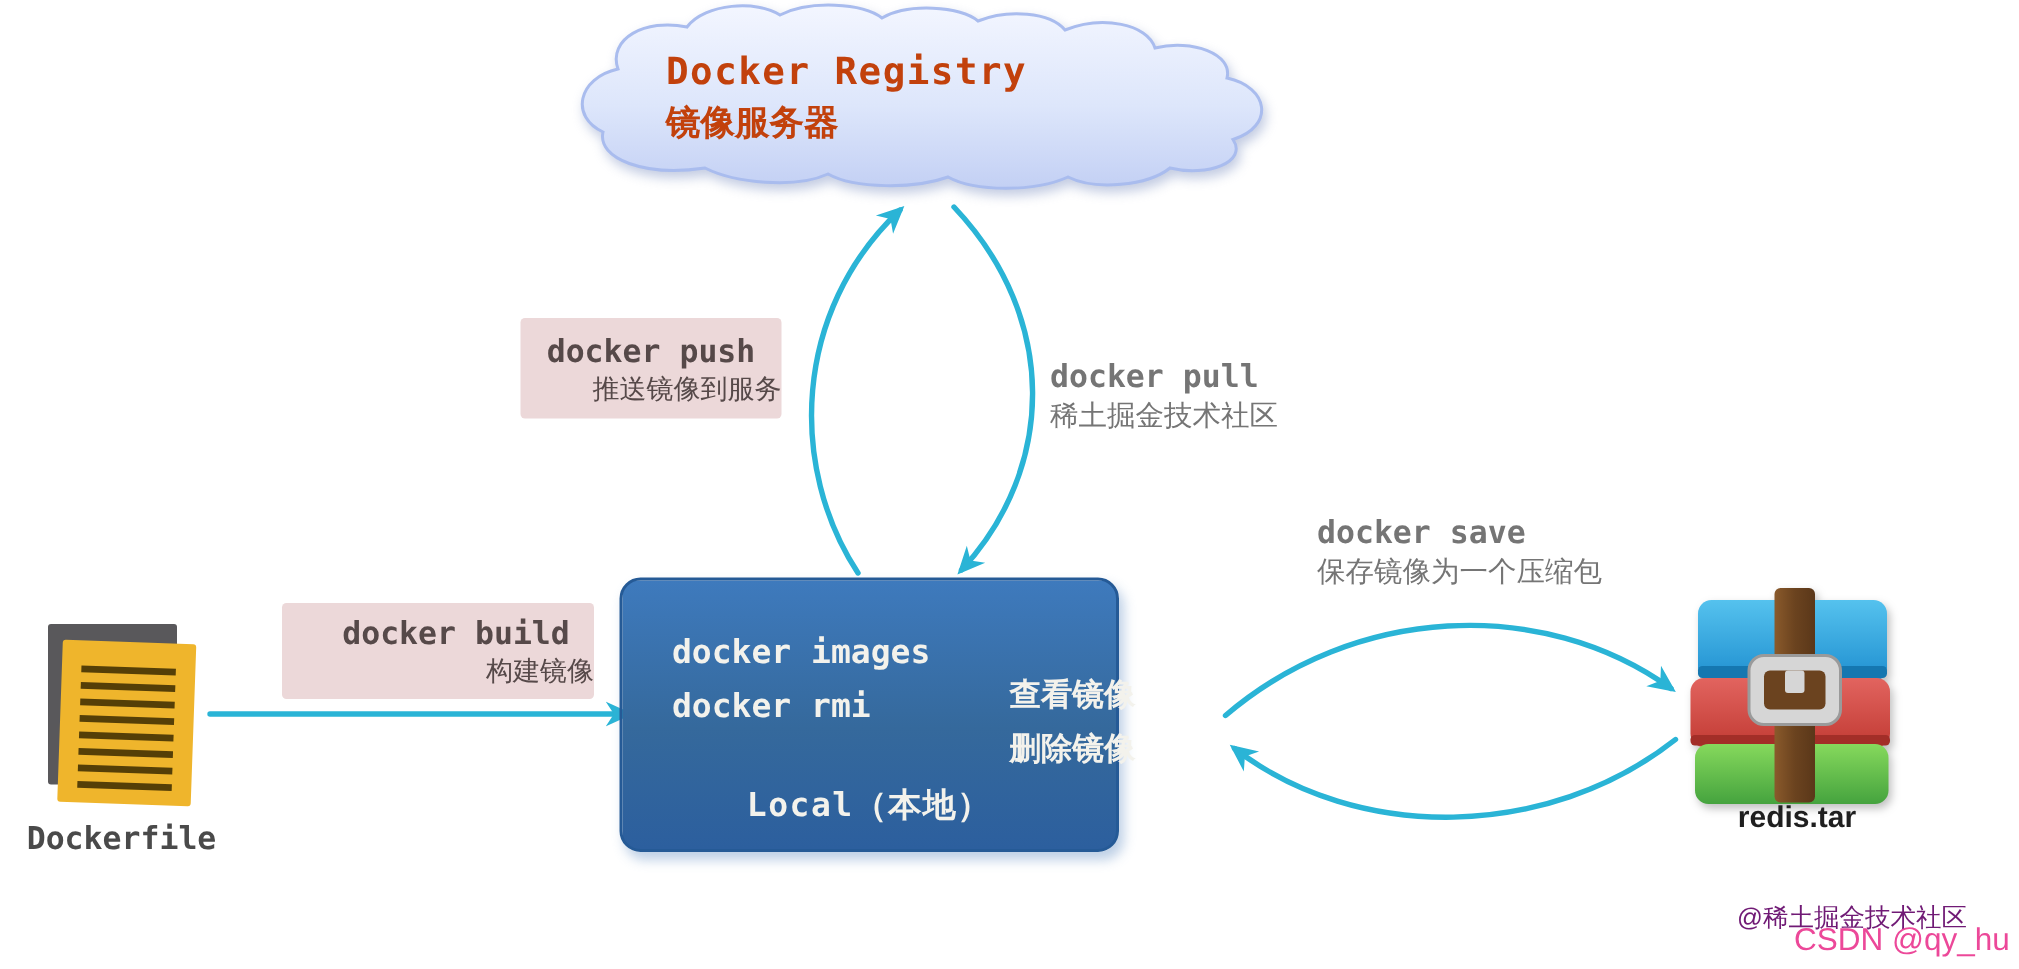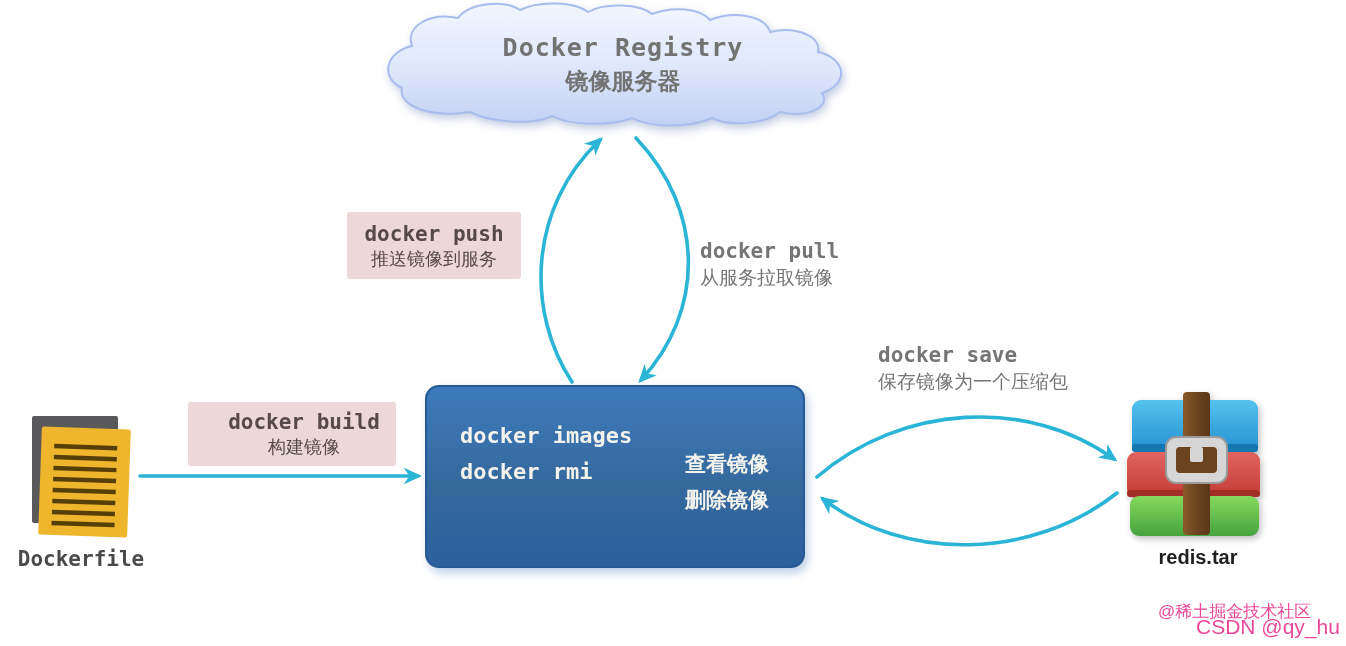--- a/index.html
+++ b/index.html
@@ -4,60 +4,60 @@
 <style>
   html,body{margin:0;padding:0;background:#fff;}
   #canvas{
     position:relative;width:1346px;height:646px;background:#ffffff;overflow:hidden;
     font-family:"Liberation Sans",sans-serif;
   }
   .abs{position:absolute;}
   svg{display:block;}
   
   .cloud-text{
-    left:468px;top:32px;width:310px;text-align:center;color:#737373;
+    left:444px;top:32px;width:310px;color:#c2410c;
   }
   .cloud-text .cmd{font:700 25px/1.3 "DejaVu Sans Mono",monospace;letter-spacing:1px;}
   .cloud-text .desc{font:700 23px/1.4 "Liberation Sans",sans-serif;}
   .pill{
     background:#ecd8d9;border-radius:3px;text-align:center;color:#564949;
     display:flex;flex-direction:column;justify-content:center;
   }
   .pill .cmd{font:600 21px/1.35 "DejaVu Sans Mono",monospace;}
-  .pill .desc{font:18px/1.3 "Liberation Sans",sans-serif;}
+  .pill .desc{font:18px/1.3 "Liberation Sans",sans-serif;text-align:right;}
   .graylab{color:#757575;}
   .graylab .cmd{font:600 21px/1.3 "DejaVu Sans Mono",monospace;}
   .graylab .desc{font:19px/1.35 "Liberation Sans",sans-serif;}
   .label-push{left:347px;top:212px;width:174px;height:67px;}
   .label-build{left:188px;top:402px;width:184px;height:64px;padding-left:24px;}
   .label-pull{left:700px;top:238px;width:165px;}
   .label-save{left:878px;top:342px;width:234px;}
   .label-load{left:880px;top:568px;width:192px;}
   
   .local-box{
-    left:425px;top:385px;width:380px;height:183px;border-radius:14px;
+    left:413px;top:385px;width:333px;height:183px;border-radius:14px;
     background:linear-gradient(180deg,#3e7abd 0%,#35699c 55%,#2c5f9e 100%);
     border:2px solid #255a96;box-sizing:border-box;
     box-shadow:3px 5px 8px rgba(110,150,200,.45);
     color:#f3f2ec;
   }
   .local-box .row{position:absolute;left:33px;width:330px;display:flex;}
   .local-box .row .cmd{font:600 22px/1 "DejaVu Sans Mono",monospace;width:225px;}
   .local-box .row .desc{font:600 21px/1 "Liberation Sans",sans-serif;margin-top:28px;}
   .local-box .row1{top:38px;}
   .local-box .row2{top:74px;}
   .local-box .footer{
     position:absolute;left:0;right:0;bottom:17px;text-align:center;
     font:600 22px/1 "DejaVu Sans Mono","Liberation Sans",monospace;letter-spacing:1px;
   }
   .dockerfile-label{left:16px;top:547px;width:130px;text-align:center;
     font:600 21px/1.2 "DejaVu Sans Mono",monospace;color:#4a4a4a;}
   .archive-label{left:1128px;top:533px;width:140px;text-align:center;
-    font:600 20px/1.2 "Liberation Sans",sans-serif;color:#1f1f1f;margin-top:12px;}
-  .wm{color:#ec4899;font:17px/1 "Liberation Sans",sans-serif;white-space:nowrap;}
+    font:600 20px/1.2 "Liberation Sans",sans-serif;color:#1f1f1f;}
+  .wm{color:#701a75;font:17px/1 "Liberation Sans",sans-serif;white-space:nowrap;}
   .wm1{left:1158px;top:603px;}
   .wm2{left:1196px;top:616px;font-size:21px;color:#ec4899;}
 </style>
 </head>
 <body>
 
 <div id="canvas">
 
   <svg class="abs" style="left:0;top:0;" width="1346" height="646" viewBox="0 0 1346 646">
     <defs>
@@ -151,21 +151,21 @@
     <div class="desc">镜像服务器</div>
   </div>
 
   <div class="abs pill label-push">
     <div class="cmd">docker push</div>
     <div class="desc">推送镜像到服务</div>
   </div>
 
   <div class="abs graylab label-pull">
     <div class="cmd">docker pull</div>
-    <div class="desc">从服务拉取镜像</div>
+    <div class="desc">稀土掘金技术社区</div>
   </div>
 
   <div class="abs pill label-build">
     <div class="cmd">docker build</div>
     <div class="desc">构建镜像</div>
   </div>
 
   <div class="abs graylab label-save">
     <div class="cmd">docker save</div>
     <div class="desc">保存镜像为一个压缩包</div>
@@ -174,20 +174,21 @@
 
   <div class="abs local-box">
     <div class="row row1">
       <span class="cmd">docker images</span>
       <span class="desc">查看镜像</span>
     </div>
     <div class="row row2">
       <span class="cmd">docker rmi</span>
       <span class="desc">删除镜像</span>
     </div>
+    <div class="footer">Local（本地）</div>
   </div>
 
   <div class="abs dockerfile-label">Dockerfile</div>
   <div class="abs archive-label">redis.tar</div>
 
   <div class="abs wm wm1">@稀土掘金技术社区</div>
   <div class="abs wm wm2">CSDN @qy_hu</div>
 
 </div>
 

